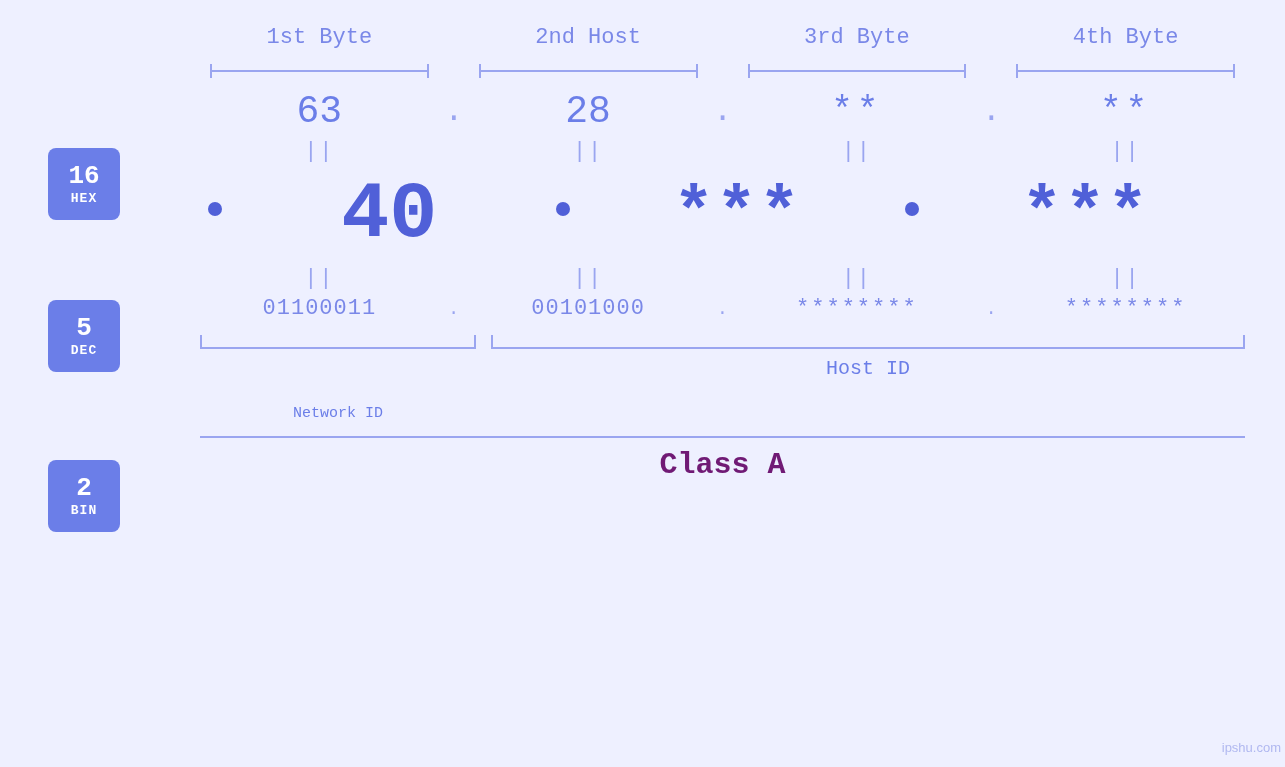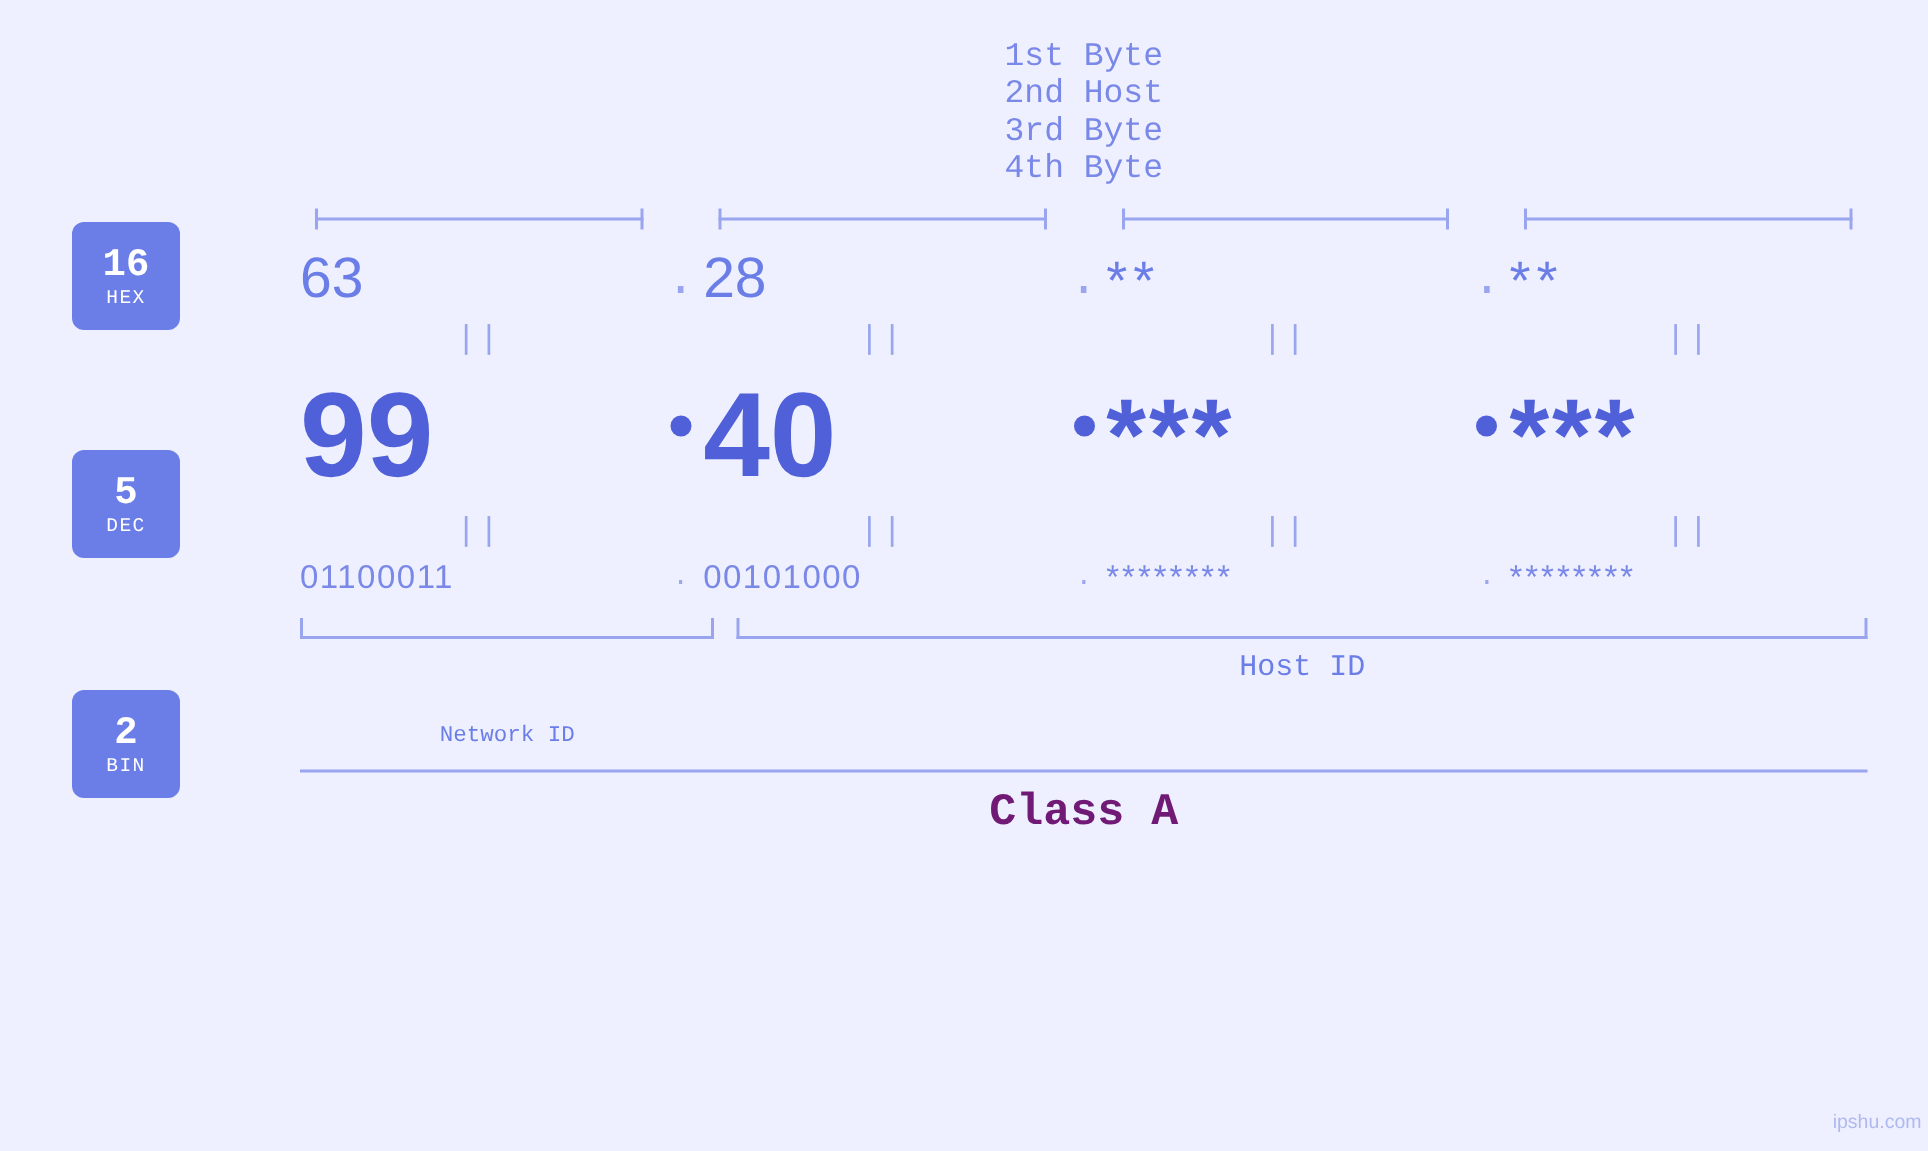--- a/index.html
+++ b/index.html
@@ -42,34 +42,33 @@
     }
 
     .base-badge .base-number {
       font-size: 26px;
       font-weight: bold;
       line-height: 1.1;
     }
 
     .base-badge .base-label {
       font-size: 13px;
-      font-weight: normal;
+      font-weight: bold;
       letter-spacing: 1px;
     }
 
     .badge-hex { top: 148px; }
     .badge-dec { top: 300px; }
     .badge-bin { top: 460px; }
 
     
     .col-headers {
       display: flex;
       width: 100%;
       margin-bottom: 10px;
-      flex-direction: column;
     }
 
     .col-header {
       flex: 1;
       text-align: center;
       color: #7a88e8;
       font-size: 22px;
       font-family: 'Courier New', Courier, monospace;
       font-weight: normal;
     }
@@ -120,22 +119,23 @@
     
     .value-row {
       display: flex;
       width: 100%;
       align-items: center;
       justify-content: center;
     }
 
     .byte-cell {
       flex: 1;
+      text-align: center;
       color: #6b7ee8;
-      font-family: Liberation Sans, sans-serif;
+      font-family: Liberation Mono, monospace;
     }
 
     .dot-cell {
       width: 30px;
       text-align: center;
       color: #6b7ee8;
       font-family: 'Courier New', Courier, monospace;
       flex-shrink: 0;
     }
 
@@ -291,21 +291,20 @@
       <div class="pipe-cell">||</div>
       <div class="pipe-dot-cell" style="width:30px; flex-shrink:0;"></div>
       <div class="pipe-cell">||</div>
       <div class="pipe-dot-cell" style="width:30px; flex-shrink:0;"></div>
       <div class="pipe-cell">||</div>
       <div class="pipe-dot-cell" style="width:30px; flex-shrink:0;"></div>
       <div class="pipe-cell">||</div>
     </div>
 
     <div class="value-row dec-row">
-      <div class="byte-cell">99</div>
       <div class="dot-cell" style="display:flex;align-items:flex-end;justify-content:center;padding-bottom:12px;">
         <span class="dot-filled"></span>
       </div>
       <div class="byte-cell">40</div>
       <div class="dot-cell" style="display:flex;align-items:flex-end;justify-content:center;padding-bottom:12px;">
         <span class="dot-filled"></span>
       </div>
       <div class="byte-cell" style="font-size:68px; letter-spacing:2px;">***</div>
       <div class="dot-cell" style="display:flex;align-items:flex-end;justify-content:center;padding-bottom:12px;">
         <span class="dot-filled"></span>

